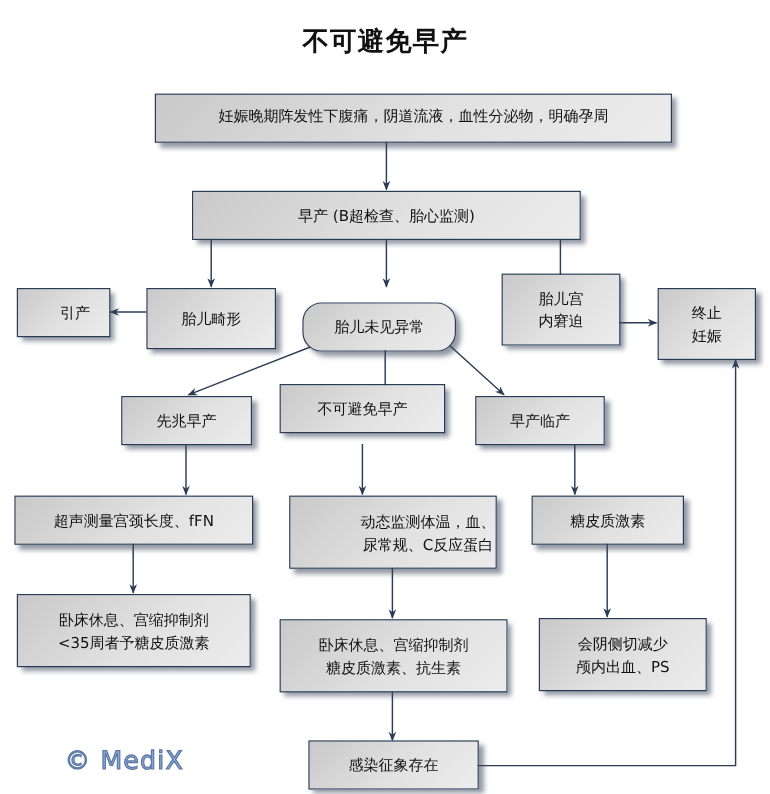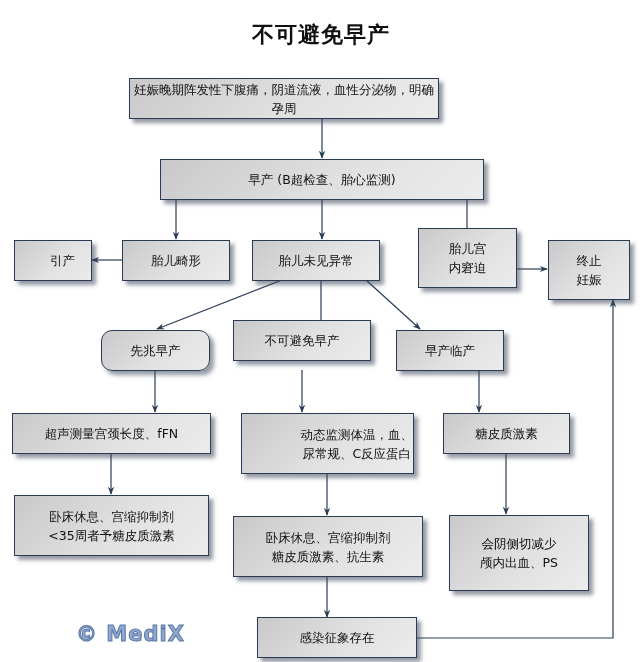--- a/index.html
+++ b/index.html
@@ -9,21 +9,21 @@
            font-family: "DejaVu Serif", "Liberation Serif", serif; font-weight: bold;
            font-size: 22px; color: #111; letter-spacing: 1px; }
   svg#edges { position: absolute; left: 0; top: 0; }
   .node { position: absolute; box-sizing: border-box; border: 1px solid #2a3c55;
           background: linear-gradient(135deg, #c9c9c9 0%, #e1e1e1 55%, #ececec 100%);
           box-shadow: 4px 4px 4px rgba(60,70,90,0.55);
           display: flex; align-items: center; justify-content: center; text-align: center;
           font-size: 12.5px; line-height: 19px; color: #111; }
   .node .lbl { white-space: pre-line; }
   #logo { position: absolute; left: 54px; top: 622px; font-family: "DejaVu Sans", sans-serif;
-          font-weight: bold; font-size: 21px; color: #8fa8cf; letter-spacing: 1px; margin-left: 22px;
+          font-weight: normal; font-size: 21px; color: #8fa8cf; letter-spacing: 1px;
           -webkit-text-stroke: 1px #5b78a8; }
 </style>
 </head>
 <body>
 
 <div id="title">不可避免早产</div>
 
 <svg id="edges" width="642" height="662">
   <defs>
     <marker id="arrow" viewBox="0 0 10 10" refX="9" refY="5" markerWidth="8" markerHeight="10" orient="auto-start-reverse" markerUnits="userSpaceOnUse">
@@ -42,44 +42,44 @@
   <line x1="155" y1="370" x2="155" y2="412" stroke="#2a3c55" stroke-width="1.2" marker-end="url(#arrow)"></line>
   <line x1="111" y1="453" x2="111" y2="494" stroke="#2a3c55" stroke-width="1.2" marker-end="url(#arrow)"></line>
   <line x1="302" y1="370" x2="302" y2="412" stroke="#2a3c55" stroke-width="1.2" marker-end="url(#arrow)"></line>
   <line x1="327" y1="473" x2="327" y2="515" stroke="#2a3c55" stroke-width="1.2" marker-end="url(#arrow)"></line>
   <line x1="327" y1="576" x2="327" y2="617" stroke="#2a3c55" stroke-width="1.2" marker-end="url(#arrow)"></line>
   <line x1="479" y1="370" x2="479" y2="412" stroke="#2a3c55" stroke-width="1.2" marker-end="url(#arrow)"></line>
   <line x1="506" y1="453" x2="506" y2="514" stroke="#2a3c55" stroke-width="1.2" marker-end="url(#arrow)"></line>
   <polyline points="398,638 613,638 613,300" fill="none" stroke="#2a3c55" stroke-width="1.2" marker-end="url(#arrow)"></polyline>
 </svg>
 
-<div class="node" style="left:129px;top:78px;width:310px;height:41px;">
+<div class="node" style="left:129px;top:78px;width:431px;height:41px;font-family:Liberation Mono, monospace;">
   <span class="lbl">妊娠晚期阵发性下腹痛，阴道流液，血性分泌物，明确孕周</span>
   </div>
 <div class="node" style="left:160px;top:159px;width:324px;height:41px;">
   <span class="lbl">早产 (B超检查、胎心监测)</span>
   </div>
 <div class="node" style="left:14px;top:240px;width:78px;height:41px;padding-left:19px;">
   <span class="lbl">引产</span>
   </div>
-<div class="node" style="left:122px;top:240px;width:108px;height:41px;">
+<div class="node" style="left:122px;top:240px;width:108px;height:51px;">
   <span class="lbl">胎儿畸形</span>
   </div>
-<div class="node" style="left:252px;top:240px;width:128px;height:41px;">
+<div class="node" style="left:252px;top:252px;width:128px;height:41px;border-radius:16px;">
   <span class="lbl">胎儿未见异常</span>
   </div>
 <div class="node" style="left:418px;top:228px;width:99px;height:60px;">
   <span class="lbl">胎儿宫
 内窘迫</span>
   </div>
 <div class="node" style="left:548px;top:240px;width:82px;height:60px;">
   <span class="lbl">终止
 妊娠</span>
   </div>
-<div class="node" style="left:101px;top:330px;width:109px;height:41px;border-radius:11px;">
+<div class="node" style="left:101px;top:330px;width:109px;height:41px;">
   <span class="lbl">先兆早产</span>
   </div>
 <div class="node" style="left:233px;top:320px;width:138px;height:41px;">
   <span class="lbl">不可避免早产</span>
   </div>
 <div class="node" style="left:396px;top:330px;width:108px;height:41px;">
   <span class="lbl">早产临产</span>
   </div>
 <div class="node" style="left:12px;top:413px;width:199px;height:41px;">
   <span class="lbl">超声测量宫颈长度、fFN</span>
@@ -92,21 +92,21 @@
   <span class="lbl">糖皮质激素</span>
   </div>
 <div class="node" style="left:14px;top:495px;width:195px;height:61px;">
   <span class="lbl">卧床休息、宫缩抑制剂
 &lt;35周者予糖皮质激素</span>
   </div>
 <div class="node" style="left:233px;top:516px;width:190px;height:61px;">
   <span class="lbl">卧床休息、宫缩抑制剂
 糖皮质激素、抗生素</span>
   </div>
-<div class="node" style="left:449px;top:515px;width:140px;height:76px;">
+<div class="node" style="left:449px;top:515px;width:140px;height:61px;">
   <span class="lbl">会阴侧切减少
 颅内出血、PS</span>
   </div>
-<div class="node" style="left:257px;top:617px;width:160px;height:41px;">
+<div class="node" style="left:257px;top:617px;width:142px;height:41px;">
   <span class="lbl">感染征象存在</span>
   </div>
 
 <div id="logo">© MediX</div>
 
 </body></html>

